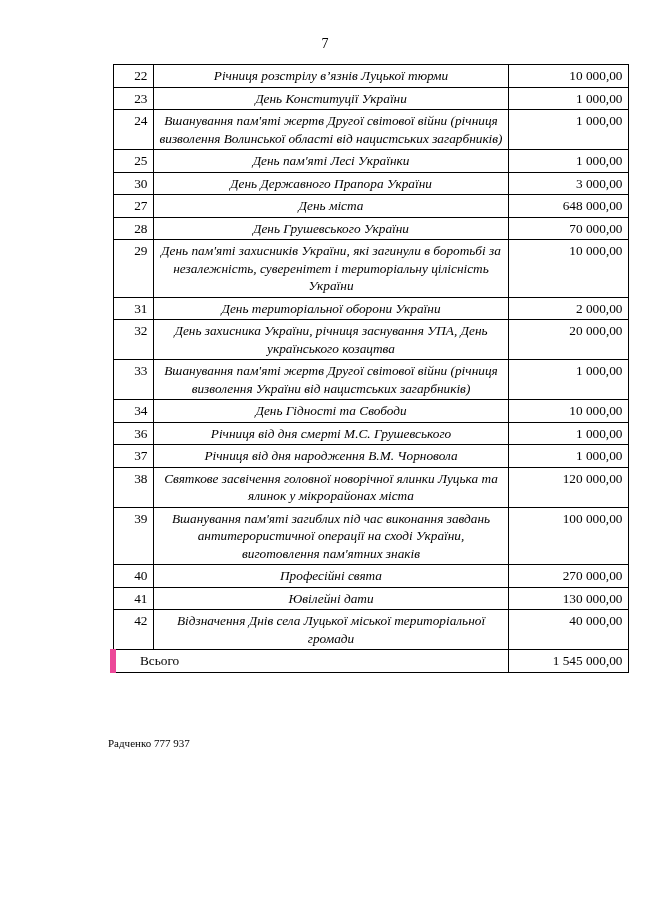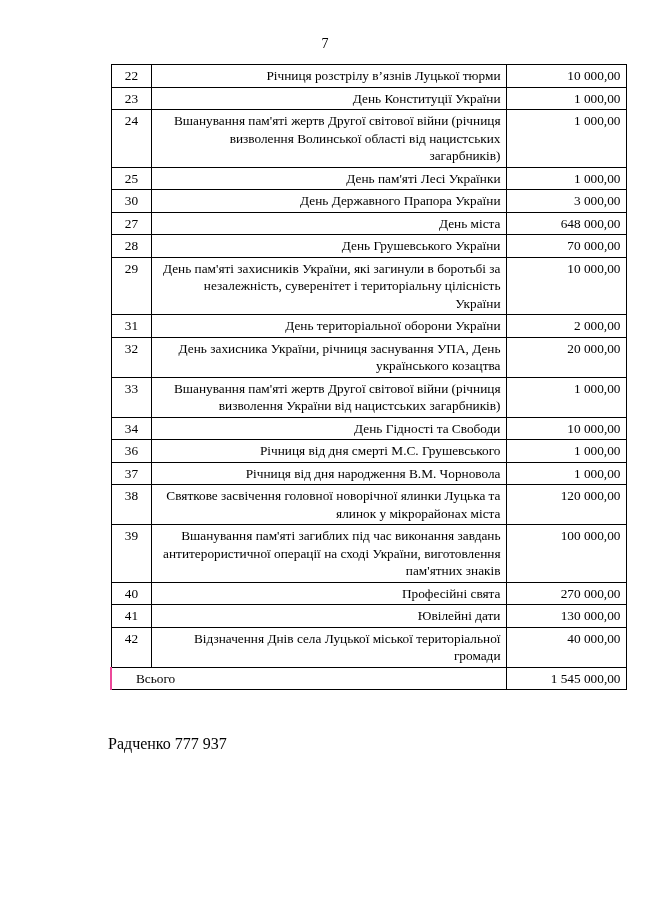--- a/index.html
+++ b/index.html
@@ -41,48 +41,49 @@
     border: 1px solid #000000;
     padding: 2px 5px 2px 6px;
     line-height: 17.5px;
     vertical-align: top;
   }
   col.c-num { width: 40px; }
   col.c-name { width: 355px; }
   col.c-amt { width: 120px; }
 
   td.num {
+    text-align: right;
+    vertical-align: top;
+    padding-top: 2px;
+  }
+  td.name {
     text-align: center;
     vertical-align: top;
-    padding-top: 2px;
-  }
-  td.name {
-    text-align: right;
-    vertical-align: top;
+    font-style: italic;
   }
   td.amt {
     text-align: right;
     vertical-align: bottom;
     padding-right: 6px;
     white-space: nowrap;
   }
   td.amt.top { vertical-align: top; }
   td.total-label {
     text-align: left;
     padding-left: 40px;
   }
   tr.total-row td.total-label {
-    border-left: 2px solid #ec4899;
+    border-left: 6px solid #ec4899;
     padding-left: 24px;
   }
   .footer-note {
     position: absolute;
     left: 108px;
     top: 735px;
-    font-size: 16px;
+    font-size: 11px;
     line-height: 17px;
     white-space: nowrap;
   }
 </style>
 </head>
 <body>
 
 <div class="page">
 
   <div class="page-number">7</div>

